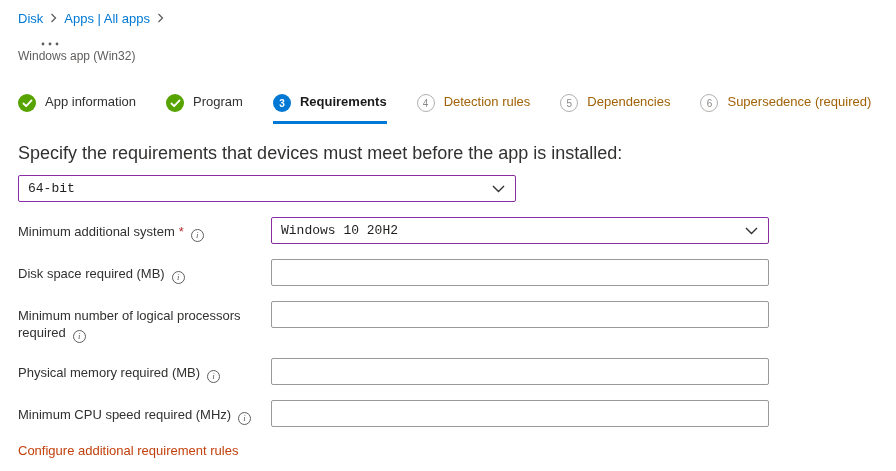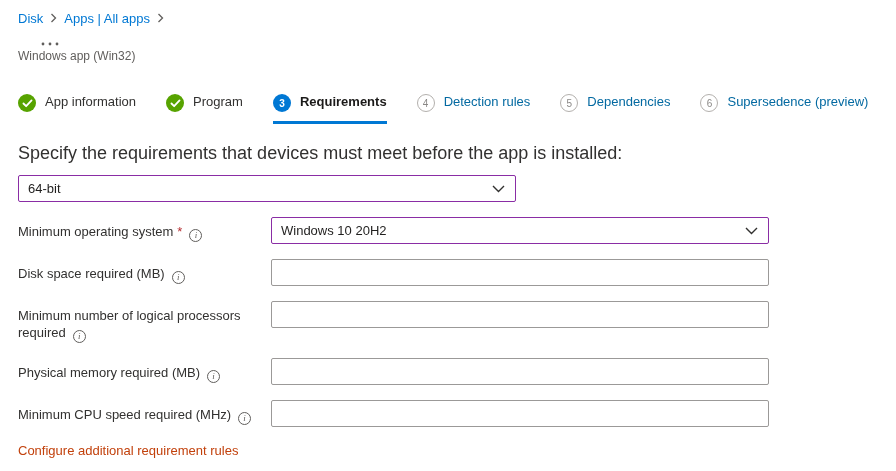--- a/index.html
+++ b/index.html
@@ -35,21 +35,21 @@
     width: 18px; height: 18px; border-radius: 50%;
     display: inline-flex; align-items: center; justify-content: center;
     font-size: 10px; flex: 0 0 18px;
   }
   .step.complete .circle { background: #57a300; }
   .step.complete .circle svg { display: block; }
   .step.active .circle { background: #0078d4; color: #ffffff; font-weight: 600; }
   .step.inactive .circle { border: 1px solid #b3b0ad; color: #8a8886; background: #fff; }
   .step .step-label { font-size: 13px; color: #323130; }
   .step.active .step-label { font-weight: 700; color: #1b1a19; }
-  .step.inactive .step-label { color: #0369a1; }
+  .step.inactive .step-label { color: #a16207; }
   
   .instruction { font-size: 18px; margin-top: 19px; color: #323130; }
   .form-rows { margin-top: 11px; }
   .form-row { display: flex; align-items: flex-start; margin-bottom: 15px; }
   .field-label {
     width: 253px; flex: 0 0 253px; padding: 6px 14px 0 0;
     font-size: 13px; line-height: 17px; color: #323130;
   }
   .req { color: #b52e31; margin-left: 4px; }
   .info-icon {
@@ -58,21 +58,21 @@
     font-size: 9px; line-height: 1; color: #605e5c;
     margin-left: 7px; vertical-align: -2px; cursor: default;
     font-family: "Liberation Serif", "DejaVu Serif", serif; font-style: italic;
   }
   .control { width: 498px; flex: 0 0 498px; }
   .dropdown {
     display: flex; align-items: center; justify-content: space-between;
     height: 27px; border: 1px solid #8a2da5; border-radius: 2px;
     background: #ffffff; padding: 0 10px 0 9px; cursor: pointer;
   }
-  .dropdown .dd-value { font-size: 13px; color: #201f1e; }
+  .dropdown .dd-value { font-size: 13px; color: #201f1e; font-family: Liberation Mono, monospace; }
   .dropdown .dd-chevron { display: inline-flex; }
   .text-input {
     width: 100%; height: 27px; border: 1px solid #9b9998; border-radius: 2px;
     padding: 0 8px; font-size: 13px; font-family: inherit; color: #201f1e;
     background: #ffffff; outline: none; display: block;
   }
   .footer-text { font-size: 13px; color: #c2410c; margin-top: 16px; }
 </style>
 </head>
 <body>
@@ -129,41 +129,41 @@
       <div class="step inactive">
         <span class="circle">4</span>
         <span class="step-label">Detection rules</span>
       </div>
       <div class="step inactive">
         <span class="circle">5</span>
         <span class="step-label">Dependencies</span>
       </div>
       <div class="step inactive">
         <span class="circle">6</span>
-        <span class="step-label">Supersedence (preview)</span>
+        <span class="step-label">Supersedence (required)</span>
       </div>
     </div>
 
   <div class="instruction">Specify the requirements that devices must meet before the app is installed:</div>
 
   <div class="form-rows" id="form-rows">
       <div class="form-row">
         <div class="control">
           <div class="dropdown">
             <span class="dd-value">64-bit</span>
             <span class="dd-chevron">
               <svg width="13" height="8" viewBox="0 0 13 8">
                 <path d="M1 1l5.5 5.5L12 1" fill="none" stroke="#323130" stroke-width="1.4"></path>
               </svg>
             </span>
           </div>
         </div>
       </div>
       <div class="form-row">
-        <div class="field-label"><span>Minimum operating system</span><span class="req">*</span><span class="info-icon">i</span></div>
+        <div class="field-label"><span>Minimum additional system</span><span class="req">*</span><span class="info-icon">i</span></div>
         <div class="control">
           <div class="dropdown">
             <span class="dd-value">Windows 10 20H2</span>
             <span class="dd-chevron">
               <svg width="13" height="8" viewBox="0 0 13 8">
                 <path d="M1 1l5.5 5.5L12 1" fill="none" stroke="#323130" stroke-width="1.4"></path>
               </svg>
             </span>
           </div>
         </div>

